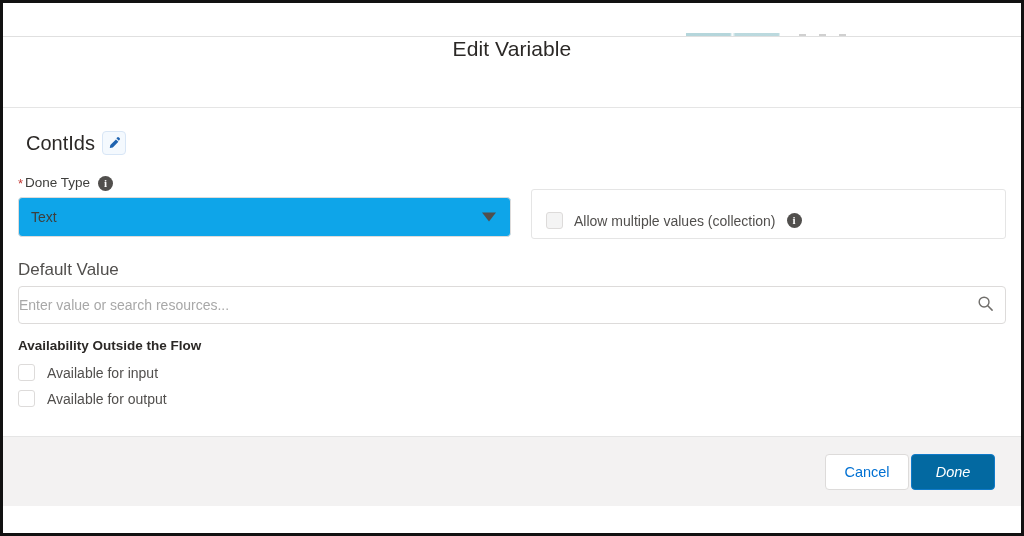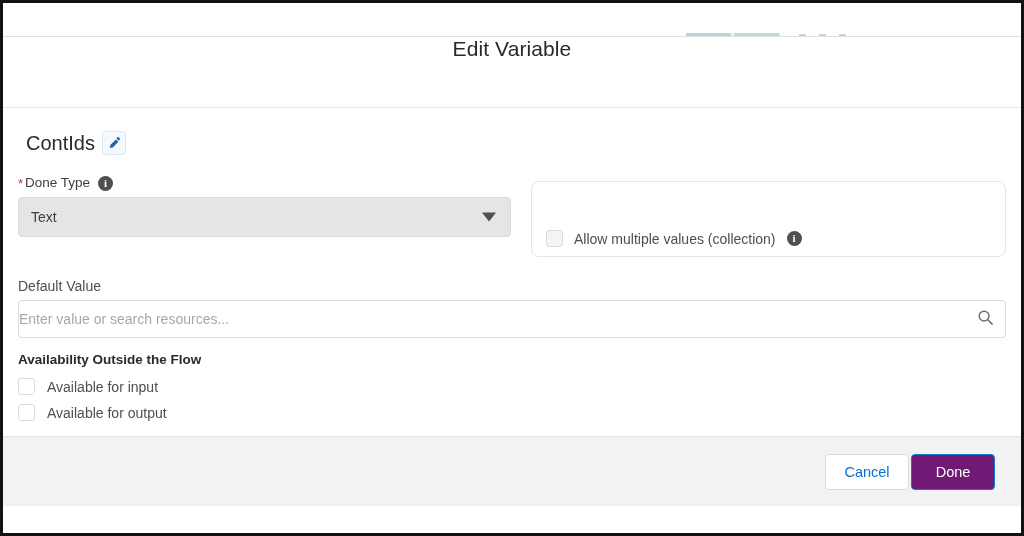--- a/index.html
+++ b/index.html
@@ -158,21 +158,21 @@
     justify-content: center;
     line-height: 1;
     cursor: pointer;
     flex: 0 0 auto;
   }
 
   .select-box {
     height: 40px;
     border: 1px solid #dddbda;
     border-radius: 4px;
-    background: #e5e5e5;
+    background: #0ea5e9;
     display: flex;
     align-items: center;
     padding: 0 12px;
     box-sizing: border-box;
     cursor: pointer;
     position: relative;
   }
   .select-value {
     font-size: 14px;
     color: #3e3e3c;
@@ -184,28 +184,28 @@
     transform: translateY(-50%);
     width: 0; height: 0;
     border-left: 7px solid transparent;
     border-right: 7px solid transparent;
     border-top: 9px solid #514f4d;
   }
 
   
   .panel {
     border: 1px solid #e5e5e5;
-    border-radius: 8px;
-    background: #ffffff;
-    height: 76px;
+    border-radius: 3px;
+    background: #ffffff;
+    height: 50px;
     box-sizing: border-box;
     display: flex;
     align-items: flex-end;
     padding: 0 0 9px 14px;
-    margin-top: 6px;
+    margin-top: 14px;
   }
   .cb-line {
     display: flex;
     align-items: center;
   }
   .checkbox {
     width: 17px;
     height: 17px;
     border: 1px solid #dddbda;
     border-radius: 3px;
@@ -219,21 +219,21 @@
     font-size: 14px;
     color: #3e3e3c;
     margin-left: 11px;
     cursor: pointer;
   }
   .cb-label.muted { color: #514f4d; }
 
   
   .default-block { margin-top: 21px; }
   .default-label {
-    font-size: 14px;
+    font-size: 17px;
     color: #514f4d;
     margin-bottom: 6px;
   }
   .input-wrap {
     position: relative;
     height: 38px;
   }
   .text-input {
     width: 100%;
     height: 38px;
@@ -302,23 +302,24 @@
     cursor: pointer;
     padding: 0 18px;
     box-sizing: border-box;
   }
   .btn-cancel {
     background: #ffffff;
     border: 1px solid #dddbda;
     color: #0070d2;
   }
   .btn-done {
-    background: #701a75;
+    background: #0369a1;
     border: 1px solid #0f7ac9;
     color: #ffffff;
+    font-style: italic;
   }
 
   .bottom-white {
     position: absolute;
     left: 0; right: 0;
     top: 503px;
     bottom: 0;
     background: #ffffff;
   }
 </style>

